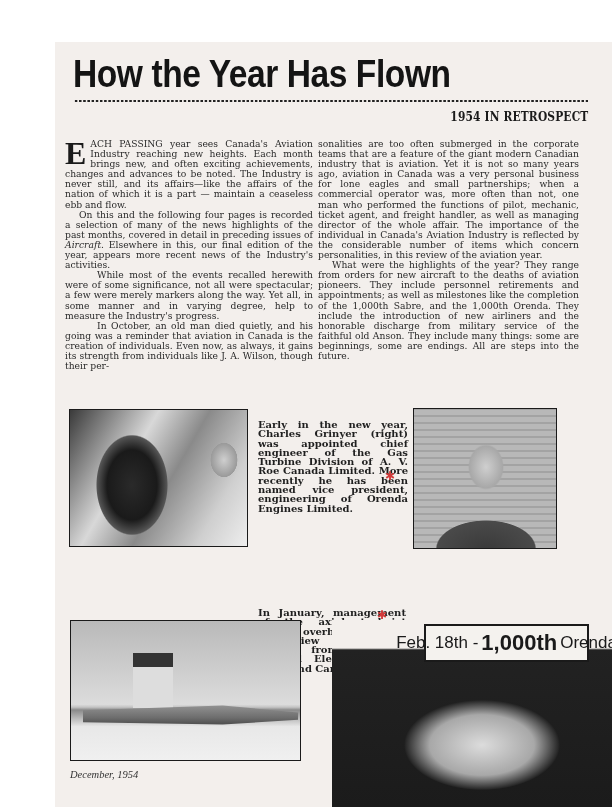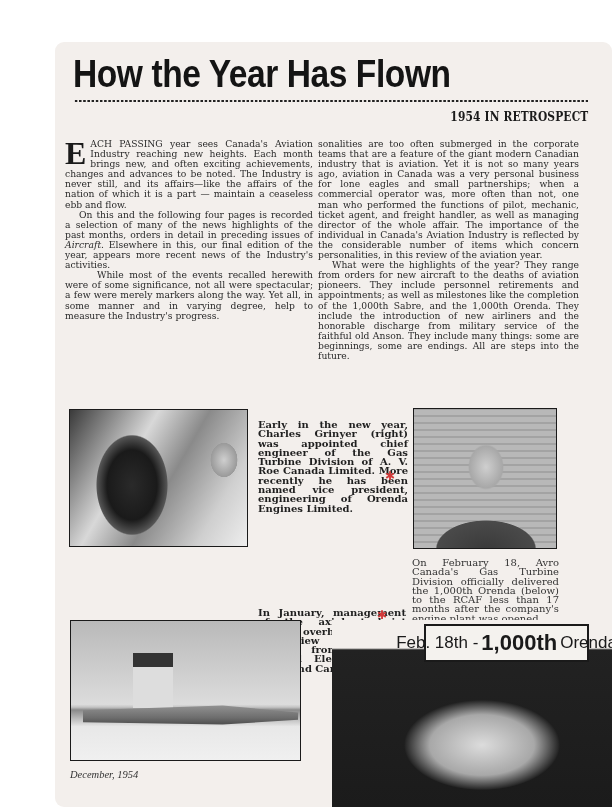--- a/index.html
+++ b/index.html
@@ -1,20 +1,19 @@
 <!DOCTYPE html>
 <html><head>
   <meta charset="utf-8">
   <style>
     * { box-sizing: border-box; margin: 0; padding: 0; }
     html, body { width: 612px; height: 807px; background: #ffffff; overflow: hidden; }
     .page {
       position: absolute; left: 55px; top: 42px; width: 557px; height: 765px;
       background: #f3efec;
-      border-radius: 9px;
     }
     .title {
       position: absolute; left: 18px; top: 10px;
       font-family: "Liberation Sans", sans-serif; font-weight: bold;
       font-size: 39px; letter-spacing: -0.5px; color: #141414;
       transform: scaleX(0.86); transform-origin: left top; white-space: nowrap;
       line-height: 44px;
     }
     .dots {
       position: absolute; left: 19px; top: 57px; width: 514px; height: 4px;
@@ -109,38 +108,38 @@
 </head>
 <body>
 
 <div class="page">
   <div class="title">How the Year Has Flown</div>
   <div class="dots"></div>
   <div class="subtitle">1954 IN RETROSPECT</div>
 
   <div class="col col1">
     <p class="noindent"><span class="dropcap">E</span><span>ACH PASSING year sees Canada's Aviation Industry reaching new heights. Each month brings new, and often exciting achievements, changes and advances to be noted. The Industry is never still, and its affairs—like the affairs of the nation of which it is a part — maintain a ceaseless ebb and flow.</span></p>
-    <p><span>On this and the following four pages is recorded a selection of many of the news highlights of the past months, orders in detail in preceding issues of</span> <i>Aircraft</i><span>. Elsewhere in this, our final edition of the year, appears more recent news of the Industry's activities.</span></p>
+    <p><span>On this and the following four pages is recorded a selection of many of the news highlights of the past months, covered in detail in preceding issues of</span> <i>Aircraft</i><span>. Elsewhere in this, our final edition of the year, appears more recent news of the Industry's activities.</span></p>
     <p class="indent2">While most of the events recalled herewith were of some significance, not all were spectacular; a few were merely markers along the way. Yet all, in some manner and in varying degree, help to measure the Industry's progress.</p>
+    <p class="indent2">In October, an old man died quietly, and his going was a reminder that aviation in Canada is the creation of individuals. Even now, as always, it gains its strength from individuals like J. A. Wilson, though their per-</p>
   </div>
 
   <div class="col col2">
     <p class="noindent">sonalities are too often submerged in the corporate teams that are a feature of the giant modern Canadian industry that is aviation. Yet it is not so many years ago, aviation in Canada was a very personal business for lone eagles and small partnerships; when a commercial operator was, more often than not, one man who performed the functions of pilot, mechanic, ticket agent, and freight handler, as well as managing director of the whole affair. The importance of the individual in Canada's Aviation Industry is reflected by the considerable number of items which concern personalities, in this review of the aviation year.</p>
     <p>What were the highlights of the year? They range from orders for new aircraft to the deaths of aviation pioneers. They include personnel retirements and appointments; as well as milestones like the completion of the 1,000th Sabre, and the 1,000th Orenda. They include the introduction of new airliners and the honorable discharge from military service of the faithful old Anson. They include many things: some are beginnings, some are endings. All are steps into the future.</p>
   </div>
 
   <div class="photo photo-cockpit"></div>
   <div class="photo photo-portrait"></div>
 
   <div class="caption bold cap-grinyer">Early in the new year, Charles Grinyer (right) was appointed chief engineer of the Gas Turbine Division of A. V. Roe Canada Limited. More recently he has been named vice president, engineering of Orenda Engines Limited.</div>
   <span class="star star1">✱</span>
 
   <div class="caption bold cap-downsview">In January, management of the axial turbojet engine overhaul plant at Downsview Airport, passed from Canadian General Electric to de Havilland Canada.</div>
   <span class="star star2">✱</span>
-  <div class="caption cap-orenda">On February 18, Avro Canada's Gas Turbine Division officially delivered the 1,000th Orenda (below) to the RCAF less than 17 months after the company's engine plant was opened.</div>
 
   <div class="photo photo-sabres">
     <div class="tower"></div>
     <div class="jet"></div>
   </div>
 
   <div class="photo photo-orenda">
     <div class="banner">
       <span>Feb. 18th -</span>
       <span class="big">1,000th</span>

